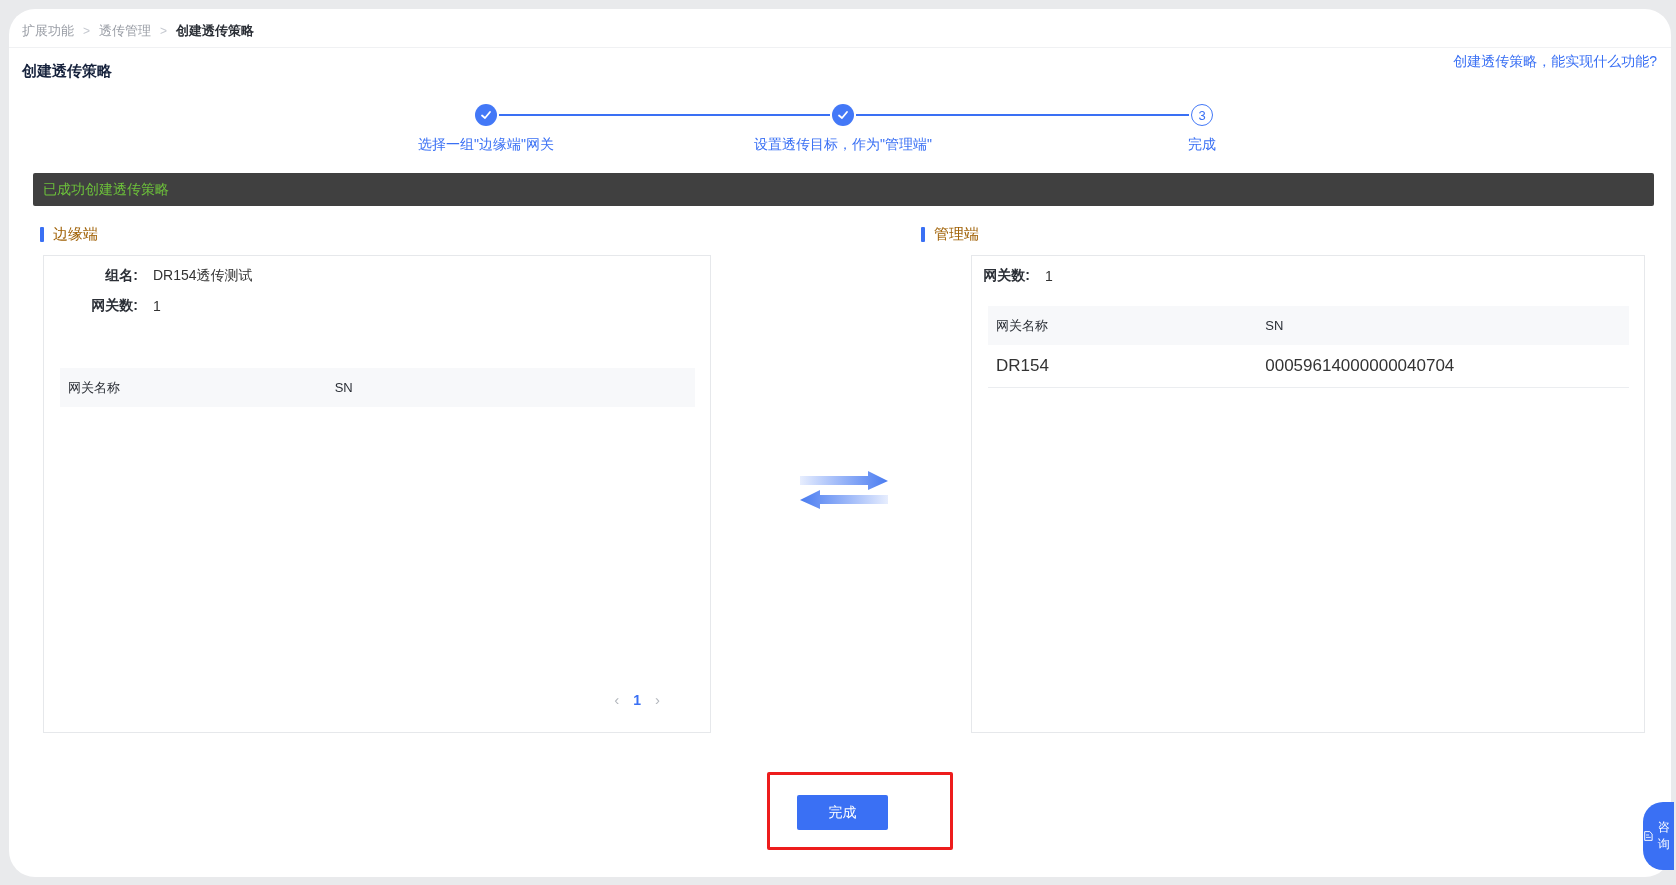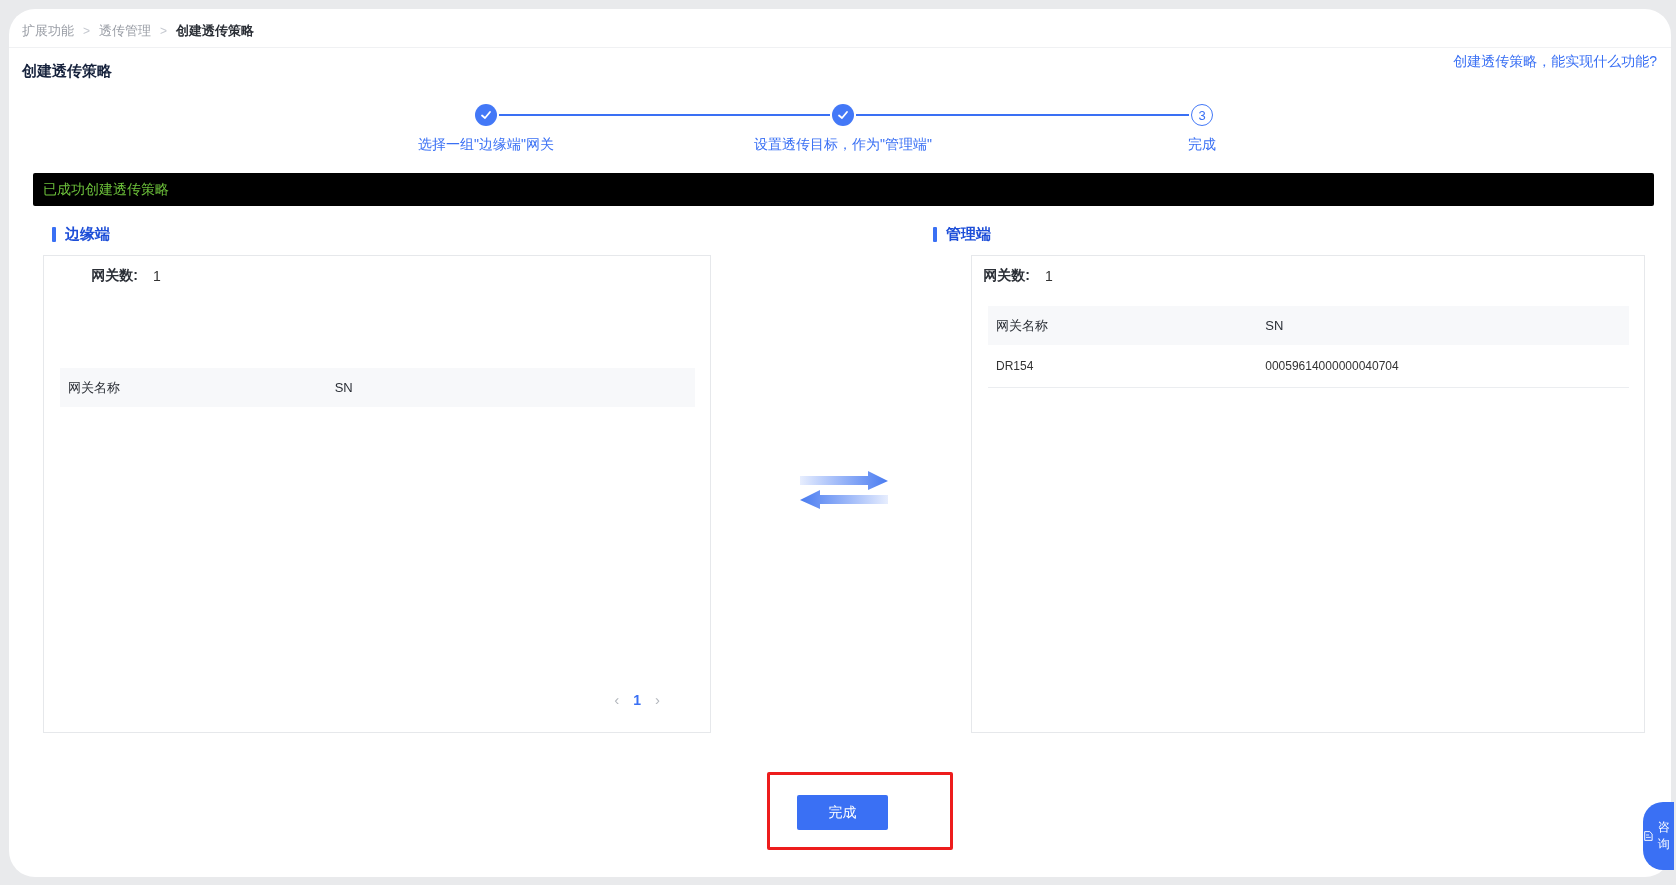--- a/index.html
+++ b/index.html
@@ -36,44 +36,44 @@
   .c1 { left:466px; } .c2 { left:823px; } .c3 { left:1182px; }
   .step-label {
     position:absolute; top:127px; transform:translateX(-50%);
     font-size:14px; color:#3a70f4; white-space:nowrap;
   }
   .l1 { left:477px; } .l2 { left:834px; } .l3 { left:1193px; }
 
   
   .banner {
     position:absolute; left:24px; top:164px; width:1621px; height:33px;
-    background:#000000; color:#6cc03a; font-size:14px; line-height:33px;
+    background:#404040; color:#6cc03a; font-size:14px; line-height:33px;
     padding-left:10px; border-radius:2px;
   }
 
   
-  .section-title { position:absolute; top:216px; display:flex; align-items:center; font-size:15px; font-weight:bold; color:#1d4ed8;margin-left:12px; }
+  .section-title { position:absolute; top:216px; display:flex; align-items:center; font-size:15px; font-weight:normal; color:#a16207; }
   .st-edge { left:31px; } .st-mgmt { left:912px; }
   .title-bar { width:4px; height:15px; background:#3a70f4; margin-right:9px; border-radius:1px; }
 
   
   .panel { position:absolute; top:246px; height:478px; background:#fff; border:1px solid #e6e8eb; }
   .panel-edge { left:34px; width:668px; }
   .panel-mgmt { left:962px; width:674px; }
   .fields { padding-top:5px; }
   .field-row { display:flex; align-items:center; height:30px; font-size:14px; }
   .field-label { text-align:right; font-weight:bold; color:#2b2f36; }
   .panel-edge .field-label { width:94px; }
   .panel-mgmt .field-label { width:58px; }
   .field-value { margin-left:15px; color:#333; }
 
   .gw-table { position:absolute; left:16px; right:15px; }
   .tbl-edge { top:112px; } .tbl-mgmt { top:50px; }
   .t-head { display:flex; align-items:center; height:39px; background:#f7f8fa; font-size:13px; font-weight:normal; color:#2b2f36; }
-  .t-row  { display:flex; align-items:center; height:43px; font-size:12px; color:#333; border-bottom:1px solid #ebedf0; }
+  .t-row  { display:flex; align-items:center; height:43px; font-size:17px; color:#333; border-bottom:1px solid #ebedf0; }
   .t-col1 { width:42%; padding-left:8px; }
   .t-col2 { flex:1; padding-left:8px; }
 
   
   .pagination { position:absolute; right:50px; bottom:24px; display:flex; align-items:center; gap:14px; font-size:14px; }
   .pg-arrow { color:#b3b7bd; cursor:pointer; font-size:15px; }
   .pg-current { color:#3a70f4; font-weight:bold; cursor:pointer; }
 
   
   .transfer-arrows { position:absolute; left:791px; top:460px; }
@@ -140,20 +140,24 @@
     <span class="title-bar"></span>
     <span>边缘端</span>
   </div>
   <div class="section-title st-mgmt">
     <span class="title-bar"></span>
     <span>管理端</span>
   </div>
 
   <div class="panel panel-edge">
     <div class="fields">
+      <div class="field-row">
+        <span class="field-label">组名:</span>
+        <span class="field-value">DR154透传测试</span>
+      </div>
       <div class="field-row">
         <span class="field-label">网关数:</span>
         <span class="field-value">1</span>
       </div>
     </div>
     <div class="gw-table tbl-edge">
       <div class="t-head">
         <span class="t-col1">网关名称</span>
         <span class="t-col2">SN</span>
       </div>

